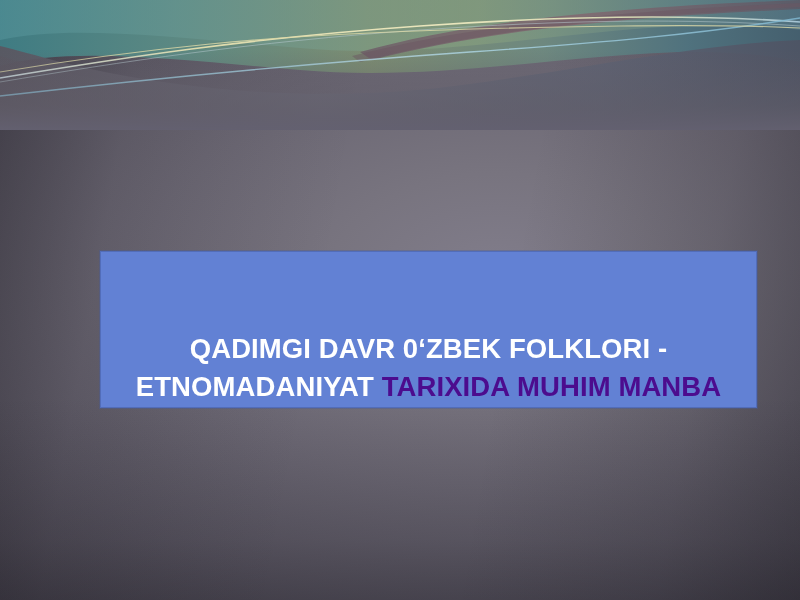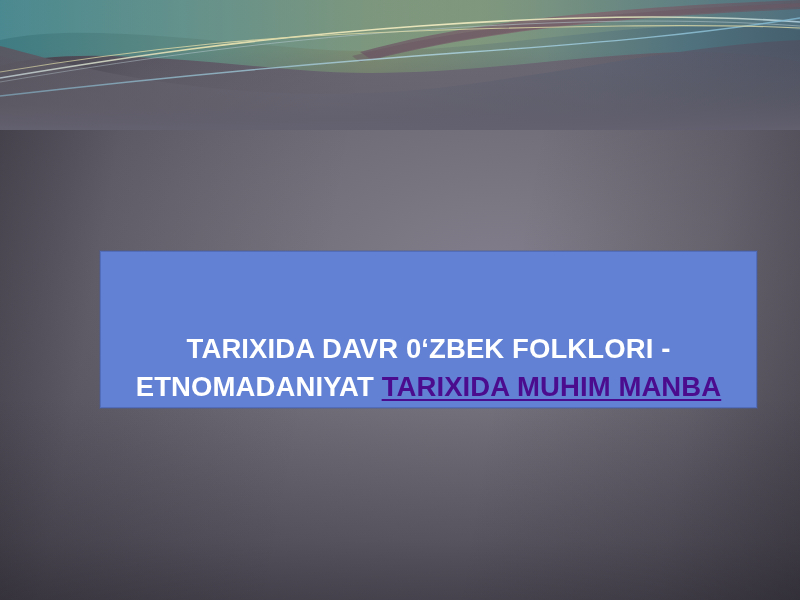--- a/index.html
+++ b/index.html
@@ -90,21 +90,20 @@
     line-height: 38px;
     letter-spacing: 0.1px;
     color: #ffffff;
     white-space: nowrap;
     text-rendering: optimizeLegibility;
   }
   #title-text .line { display: block; }
   #title-text .plain { color: #ffffff; }
   #title-text .link {
     color: #4c0c8e;
-    text-decoration: underline;
     text-decoration-thickness: 2px;
     text-underline-offset: 3px;
   }
 </style>
 </head>
 <body>
 
 <div id="slide">
 
   <div class="bg-base"></div>
@@ -182,21 +181,21 @@
           <stop offset="70%" stop-color="#605c68" stop-opacity="0.55"></stop>
           <stop offset="100%" stop-color="#636070" stop-opacity="0.95"></stop>
         </linearGradient>
       </g>
     </svg>
   </div>
 
   <div id="title-box">
     <div id="title-text">
       <span class="line">
-        <span class="plain">TARIXIDA DAVR 0ʻZBEK FOLKLORI -</span>
+        <span class="plain">QADIMGI DAVR 0ʻZBEK FOLKLORI -</span>
       </span>
       <span class="line">
         <span class="plain">ETNOMADANIYAT </span><span class="link">TARIXIDA MUHIM MANBA</span>
       </span>
     </div>
   </div>
 
 </div>
 
 </body></html>

